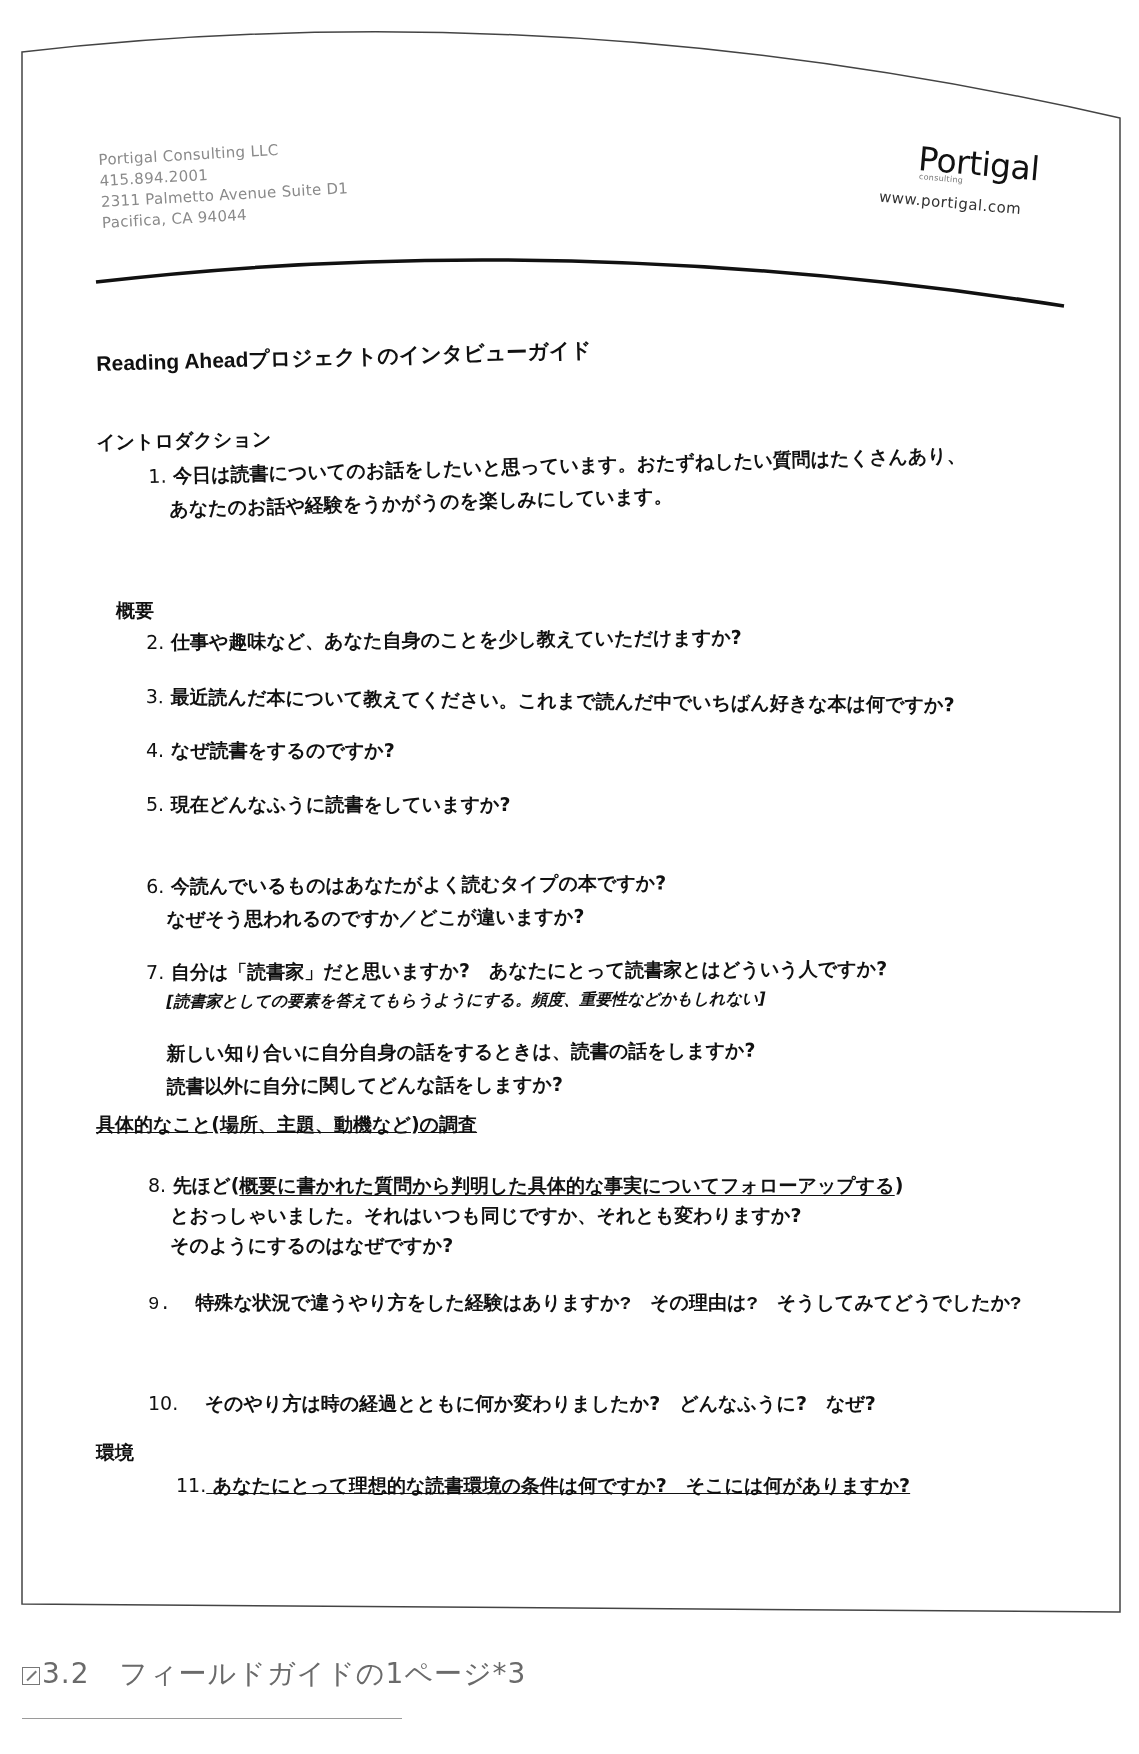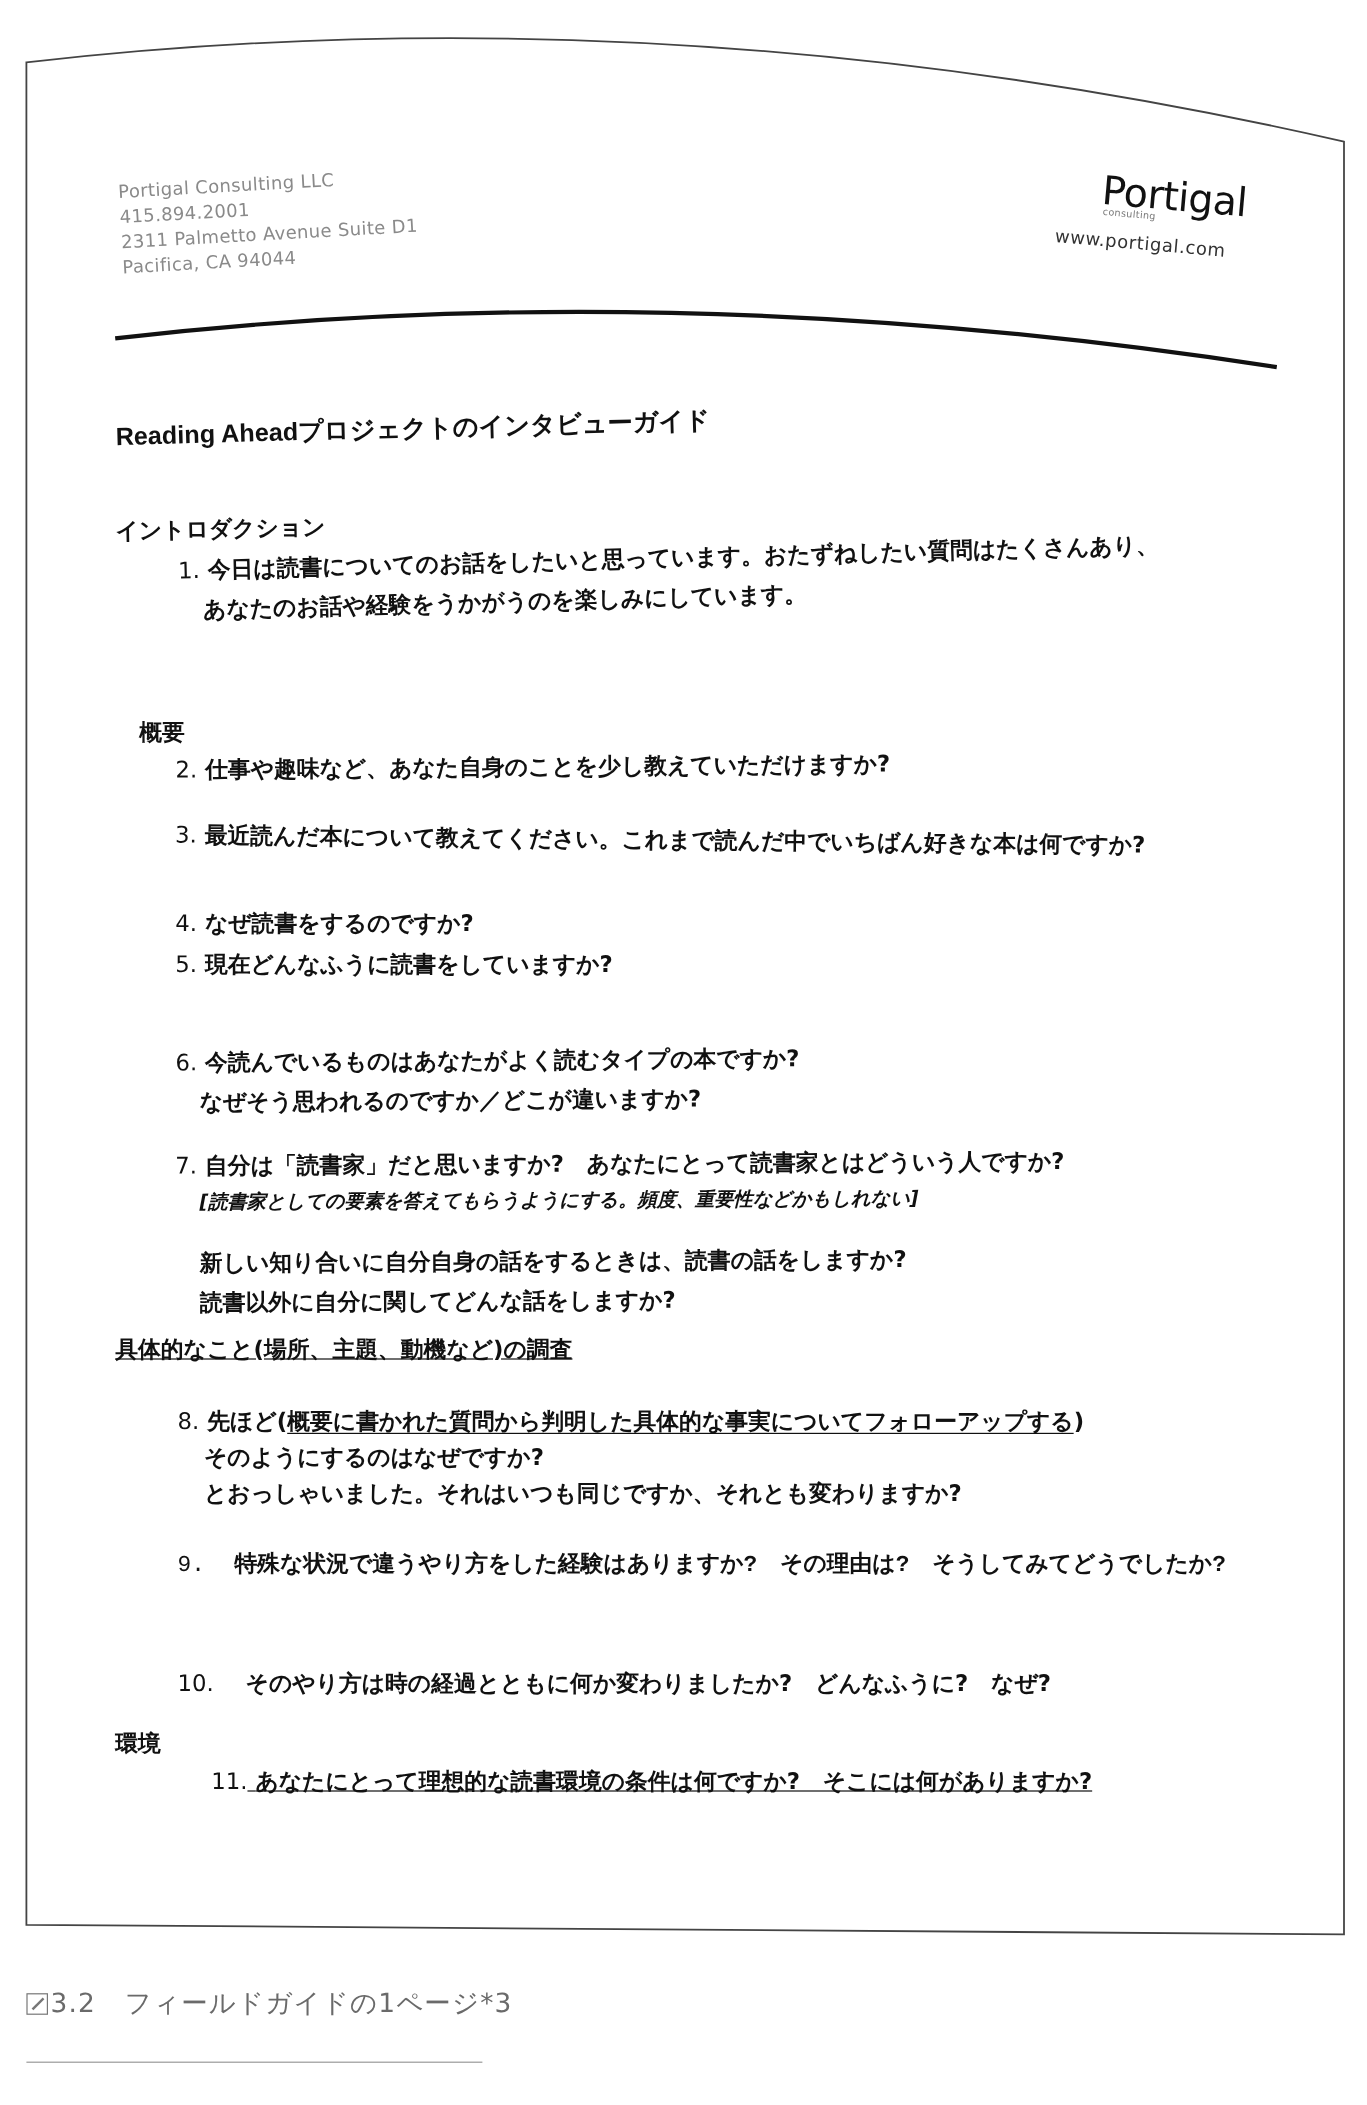--- a/index.html
+++ b/index.html
@@ -26,21 +26,21 @@
   .section { position: absolute; left: 0; }
   .sec-head { font-weight: bold; font-size: 19px; color: #111; white-space: nowrap; }
   .q { position: absolute; font-size: 19px; line-height: 33px; color: #111; white-space: nowrap; font-weight: bold; }
   .q .num { display: inline-block; font-weight: normal; }
   .q .line2 { display: block; }
   .note { display: block; font-size: 16px; line-height: 26px; font-weight: bold; }
   .note.italic { font-style: italic; }
   .u { text-decoration: underline; text-underline-offset: 3px; }
 
   .caption { position: absolute; left: 22px; top: 1655px; font-family: "DejaVu Sans", sans-serif;
-    font-size: 22px; color: #6a6a6a; letter-spacing: 1px; white-space: nowrap; text-align: center; }
+    font-size: 28px; color: #6a6a6a; letter-spacing: 1px; white-space: nowrap; text-align: center; }
   .caption-icon { display: inline-block; width: 18px; height: 18px; border: 1.5px solid #777; position: relative; vertical-align: -2px; margin-right: 2px; box-sizing: border-box; }
   .caption-icon::after { content: ""; position: absolute; left: 2px; top: 7px; width: 13px; height: 1.5px; background: #777; transform: rotate(-45deg); }
   .caption-rule { position: absolute; left: 22px; top: 1718px; width: 380px; height: 1px; background: #9a9a9a; }
 </style>
 </head>
 <body>
 
 <svg class="frame" width="1139" height="1754" viewBox="0 0 1139 1754">
   <path d="M22 52 Q 560 -10 1120 118 L 1120 1612 L 22 1604 Z" fill="#ffffff" stroke="#444" stroke-width="1.5"></path>
   <path d="M96 282 Q 560 228 1064 306" fill="none" stroke="#111" stroke-width="3.5"></path>
@@ -78,21 +78,21 @@
       <div class="sec-head">概要</div>
     </div>
     <div class="q" style="left:50px; top:196px; transform: rotate(-0.5deg); transform-origin:left top;">
       <span class="num">2.</span>
       <span>仕事や趣味など、あなた自身のことを少し教えていただけますか?</span>
     </div>
     <div class="q" style="left:50px; top:250px; transform: rotate(0.6deg); transform-origin:left top;">
       <span class="num">3.</span>
       <span>最近読んだ本について教えてください。これまで読んだ中でいちばん好きな本は何ですか?</span>
     </div>
-    <div class="q" style="left:50px; top:304px;margin-top:20px;">
+    <div class="q" style="left:50px; top:304px;">
       <span class="num">4.</span>
       <span>なぜ読書をするのですか?</span>
     </div>
     <div class="q" style="left:50px; top:358px;">
       <span class="num">5.</span>
       <span>現在どんなふうに読書をしていますか?</span>
     </div>
     <div class="q" style="left:50px; top:440px; transform: rotate(-0.4deg); transform-origin:left top;">
       <span class="num">6.</span>
       <span>今読んでいるものはあなたがよく読むタイプの本ですか?</span>
@@ -105,22 +105,22 @@
       <span class="line2" style="padding-left:20px; margin-top:22px">新しい知り合いに自分自身の話をするときは、読書の話をしますか?</span>
       <span class="line2" style="padding-left:20px">読書以外に自分に関してどんな話をしますか?</span>
     </div>
 
     <div class="section" style="top:682px;text-decoration:underline;">
       <div class="sec-head">具体的なこと(場所、主題、動機など)の調査</div>
     </div>
     <div class="q" style="left:52px; top:740px; line-height:30px;">
       <span class="num">8.</span>
       <span>先ほど(</span><span class="u">概要に書かれた質問から判明した具体的な事実についてフォローアップする</span><span>)</span>
+      <span class="line2" style="padding-left:22px">とおっしゃいました。それはいつも同じですか、それとも変わりますか?</span>
       <span class="line2" style="padding-left:22px">そのようにするのはなぜですか?</span>
-      <span class="line2" style="padding-left:22px">とおっしゃいました。それはいつも同じですか、それとも変わりますか?</span>
     </div>
     <div class="q" style="left:52px; top:858px;font-family:Liberation Mono, monospace;">
       <span class="num" style="width:36px">9.</span>
       <span>特殊な状況で違うやり方をした経験はありますか?　その理由は?　そうしてみてどうでしたか?</span>
     </div>
     <div class="q" style="left:52px; top:914px;margin-top:43px;">
       <span class="num" style="width:50px">10.</span>
       <span>そのやり方は時の経過とともに何か変わりましたか?　どんなふうに?　なぜ?</span>
     </div>
 

